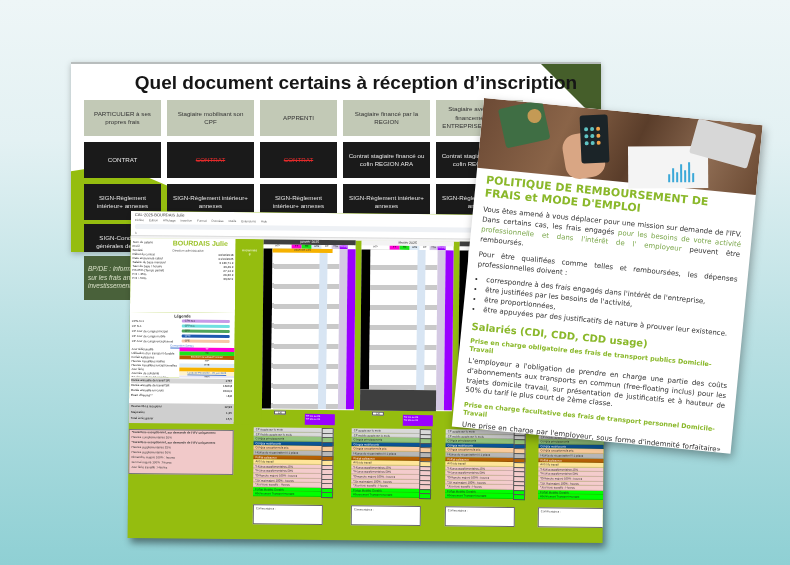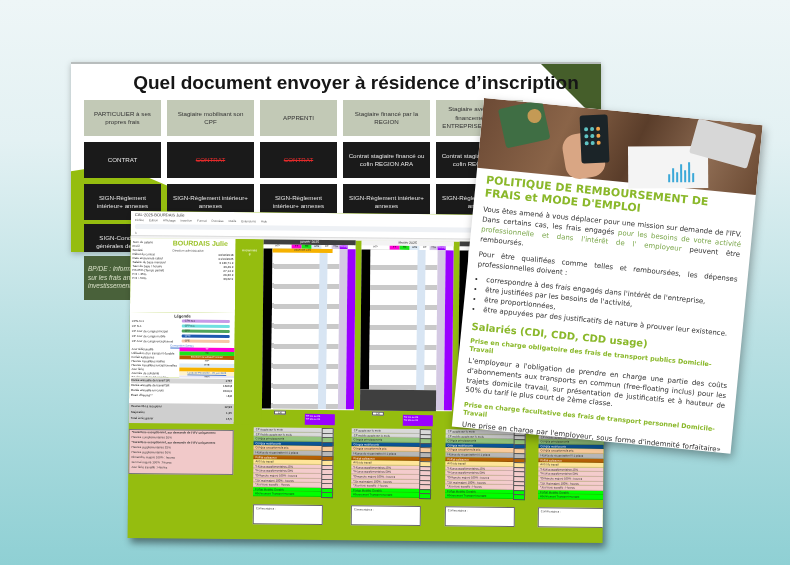--- a/index.html
+++ b/index.html
@@ -82,21 +82,21 @@
 #doc li{font:7px "DejaVu Sans",sans-serif;color:#333;line-height:1.42}
 #doc h2{font:bold 10px "DejaVu Sans",sans-serif;color:#8ab82a;margin:6px 0 5px}
 #doc h3{font:bold 6.4px "DejaVu Sans",sans-serif;color:#8ab82a;margin:4px 0 4px}
 </style>
 </head>
 <body>
 
 <div id="slide">
   <div class="lime-swoosh"></div>
   <div class="corner-dark"></div>
-  <div id="slide-title">Quel document envoyer à résidence d’inscription</div>
+  <div id="slide-title">Quel document certains à réception d’inscription</div>
 
   <div class="row" style="top:36px">
     <div class="cell g">PARTICULIER à ses propres frais</div>
     <div class="cell g wide">Stagiaire mobilisant son CPF</div>
     <div class="cell g">APPRENTI</div>
     <div class="cell g wide">Stagiaire financé par la REGION</div>
     <div class="cell g wide">
         <span>Stagiaire avec un financement ENTREPRISE OPCO</span>
         <span class="arrow">⟵</span>
       </div>

